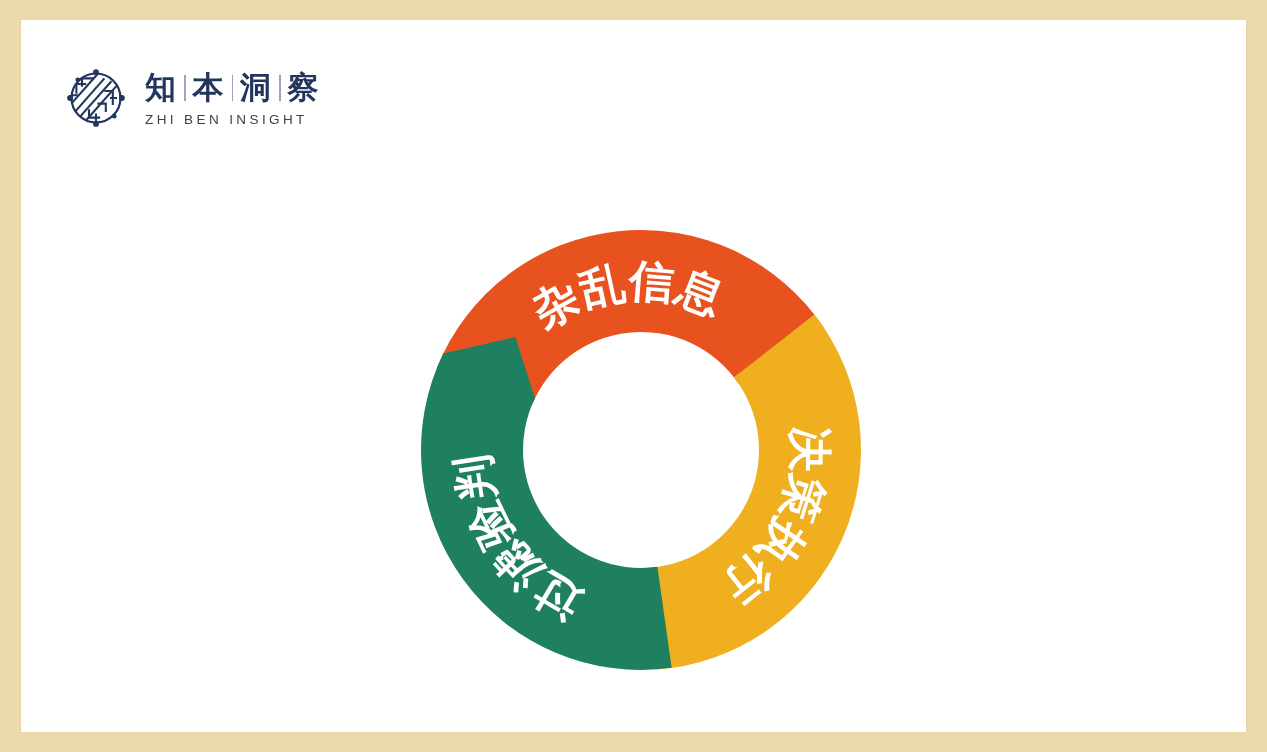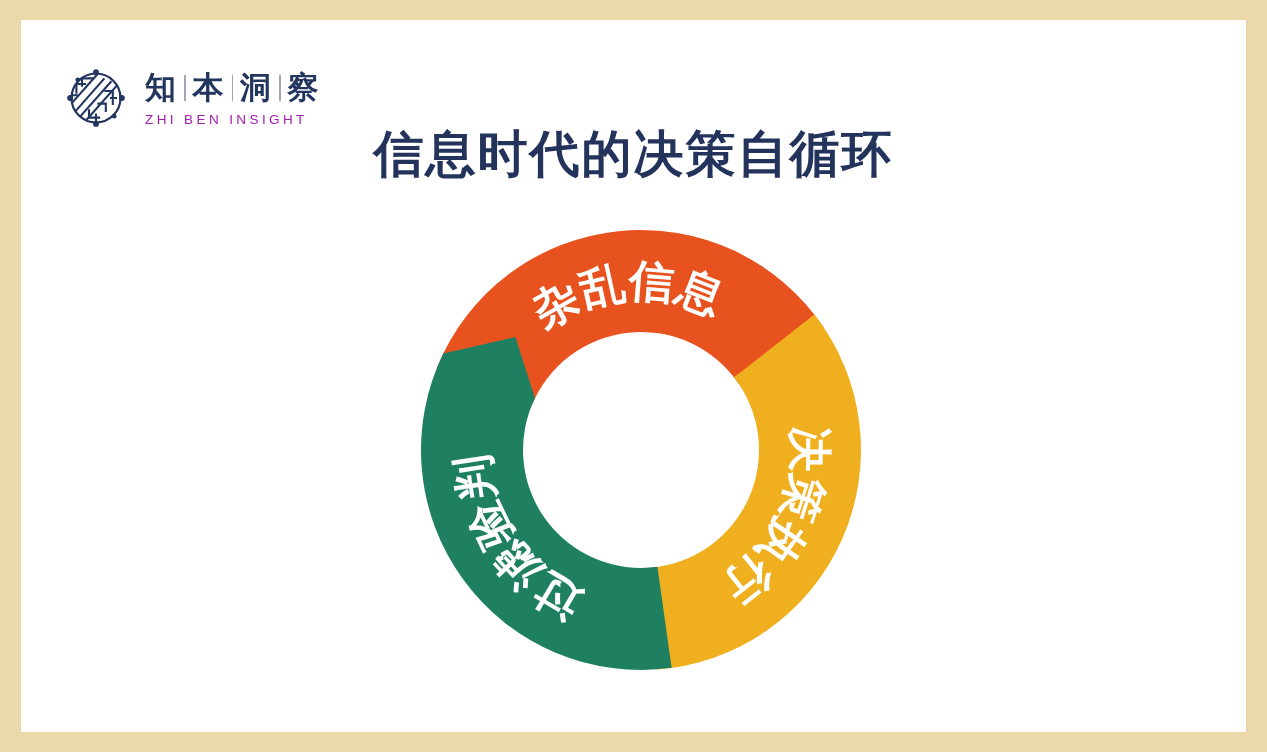--- a/index.html
+++ b/index.html
@@ -67,21 +67,21 @@
     white-space: nowrap;
   }
   #logo-cn .sep {
     display: inline-block;
     width: 1.5px;
     height: 26px;
     background: #9aa6bd;
     margin: 0 7px;
   }
   #logo-en {
-    color: #a21caf;
+    color: #404040;
     font-size: 13.5px;
     letter-spacing: 3.4px;
     margin-top: 7px;
     white-space: nowrap;
     font-weight: 400;
   }
 
   
   #page-title {
     position: absolute;
@@ -165,21 +165,20 @@
           <span class="sep"></span>
           <span>洞</span>
           <span class="sep"></span>
           <span>察</span>
         </div>
         <div id="logo-en">ZHI BEN INSIGHT</div>
       </div>
 
     </div>
 
-    <div id="page-title">信息时代的决策自循环</div>
 
     <div id="cycle-diagram">
       <svg id="cycle-svg" viewBox="0 0 500 500" width="500" height="500" aria-hidden="true">
         <defs>
           <path id="arcPathTop" d=""></path>
           <path id="arcPathRight" d=""></path>
           <path id="arcPathLeft" d=""></path>
         <path id="labelArc0" d="M 109.89265023819797 155.49639931344376 A 169 169 0 0 1 375.5914755056796 136.91692752535295" fill="none"></path>
             <path id="labelArc1" d="M 401.8961938245592 175.91527619264593 A 169 169 0 0 1 285.13707574820137 415.30694452401315" fill="none"></path>
             <path id="labelArc2" d="M 238.2111559372428 418.58832449391025 A 169 169 0 0 1 89.27144874611906 197.77612795063385" fill="none"></path>

